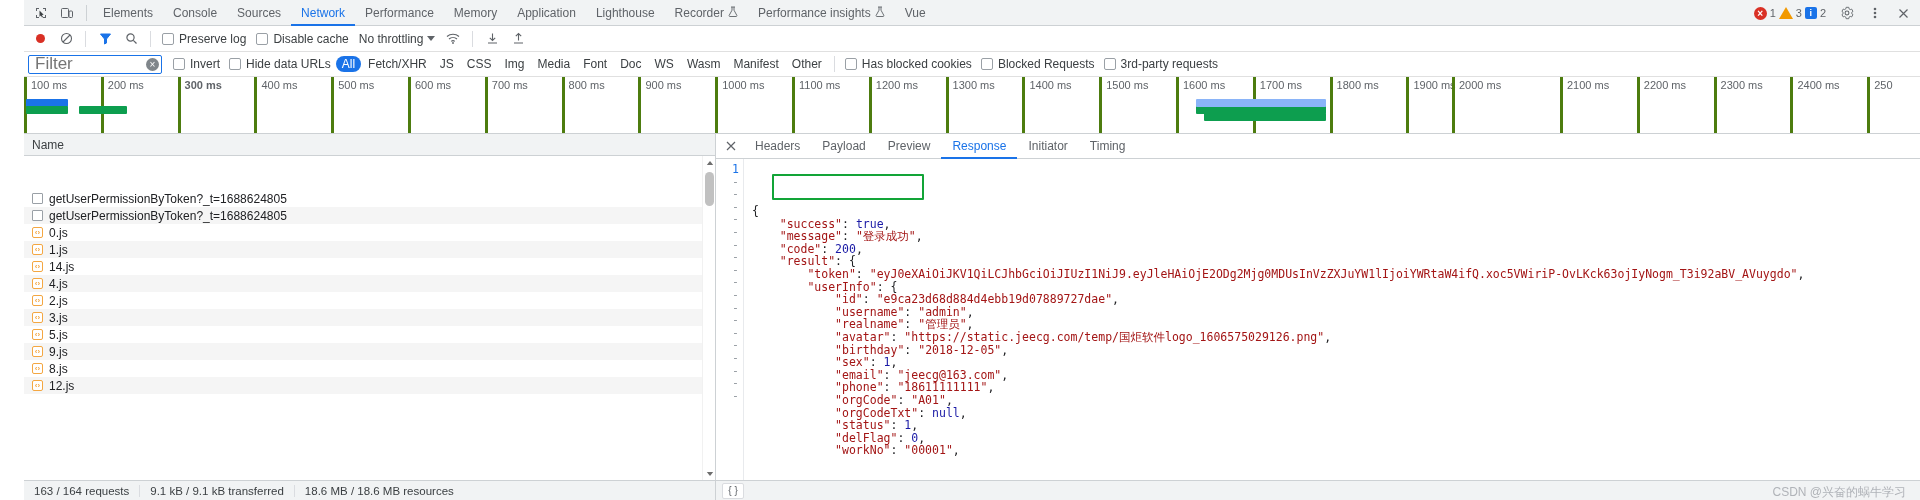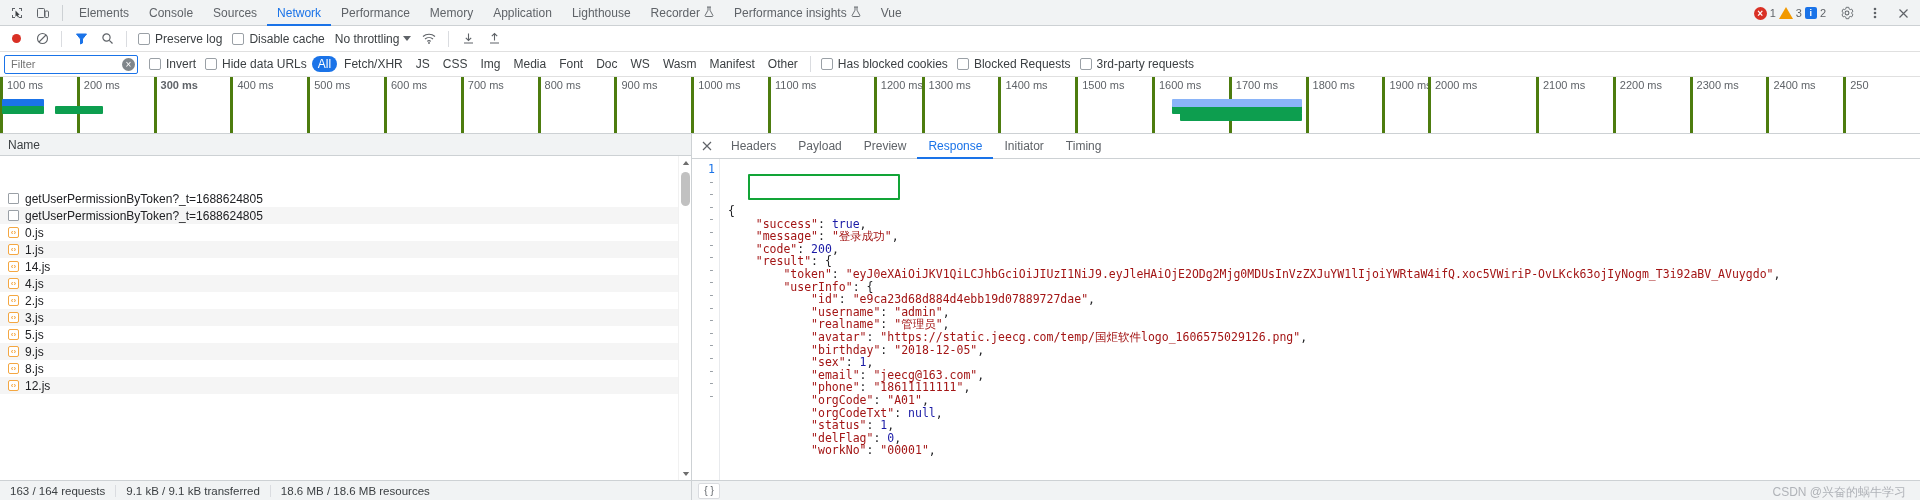--- a/index.html
+++ b/index.html
@@ -6,21 +6,21 @@
   html, body {
     margin: 0; padding: 0;
     width: 1920px; height: 500px;
     overflow: hidden;
     background: #fff;
     font-family: "Liberation Sans", sans-serif;
     font-size: 12px;
     color: #3c4043;
     -webkit-font-smoothing: antialiased;
   }
-  .devtools { width: 1920px; height: 500px; display: flex; flex-direction: column; background:#fff; }
+  .devtools { width: 1920px; height: 500px; display: flex; flex-direction: column; background:#fff;padding-left:24px; }
 
   
   .main-tabbar {
     height: 26px; min-height:26px;
     background: #f1f3f4;
     border-bottom: 1px solid #cdd1d4;
     display: flex; align-items: center;
     padding: 0 4px;
     position: relative;
   }
@@ -91,21 +91,21 @@
     height: 25px; min-height:25px;
     background: #fff;
     border-bottom: 1px solid #e0e0e0;
     display:flex;align-items:center;padding:0 4px;gap:1px;
   }
   .filter-input-wrap {
     width: 134px; height:19px; border:1px solid #1a73e8; border-radius:2px;
     display:flex;align-items:center;padding:0 2px 0 4px;margin-right:6px;background:#fff;
   }
   .filter-input-wrap input {
-    border:none;outline:none;flex:1;font-size:11px;font-family:"Liberation Sans",sans-serif;
+    border:none;outline:none;flex:1;font-size:17px;font-family:"Liberation Sans",sans-serif;
     color:#3c4043;background:transparent;min-width:0;
   }
   .clear-x {
     width:13px;height:13px;border-radius:50%;background:#80868b;color:#fff;
     font-size:10px;line-height:13px;text-align:center;cursor:pointer;flex:none;
   }
   .ftype {
     font-size:12px;color:#3c4043;padding:1px 6px;border-radius:8px;cursor:pointer;white-space:nowrap;
   }
   .ftype.active { background:#1a73e8; color:#fff; }
@@ -425,21 +425,21 @@
         </div>
         <div class="ov-tick" style="left: 614.4px;">
           <span>900 ms</span>
         </div>
         <div class="ov-tick" style="left: 691.2px;">
           <span>1000 ms</span>
         </div>
         <div class="ov-tick" style="left: 768px;">
           <span>1100 ms</span>
         </div>
-        <div class="ov-tick" style="left: 844.8px; margin-left: 29px;">
+        <div class="ov-tick" style="left: 844.8px;">
           <span>1200 ms</span>
         </div>
         <div class="ov-tick" style="left: 921.6px;">
           <span>1300 ms</span>
         </div>
         <div class="ov-tick" style="left: 998.4px;">
           <span>1400 ms</span>
         </div>
         <div class="ov-tick" style="left: 1075.2px;">
           <span>1500 ms</span>

